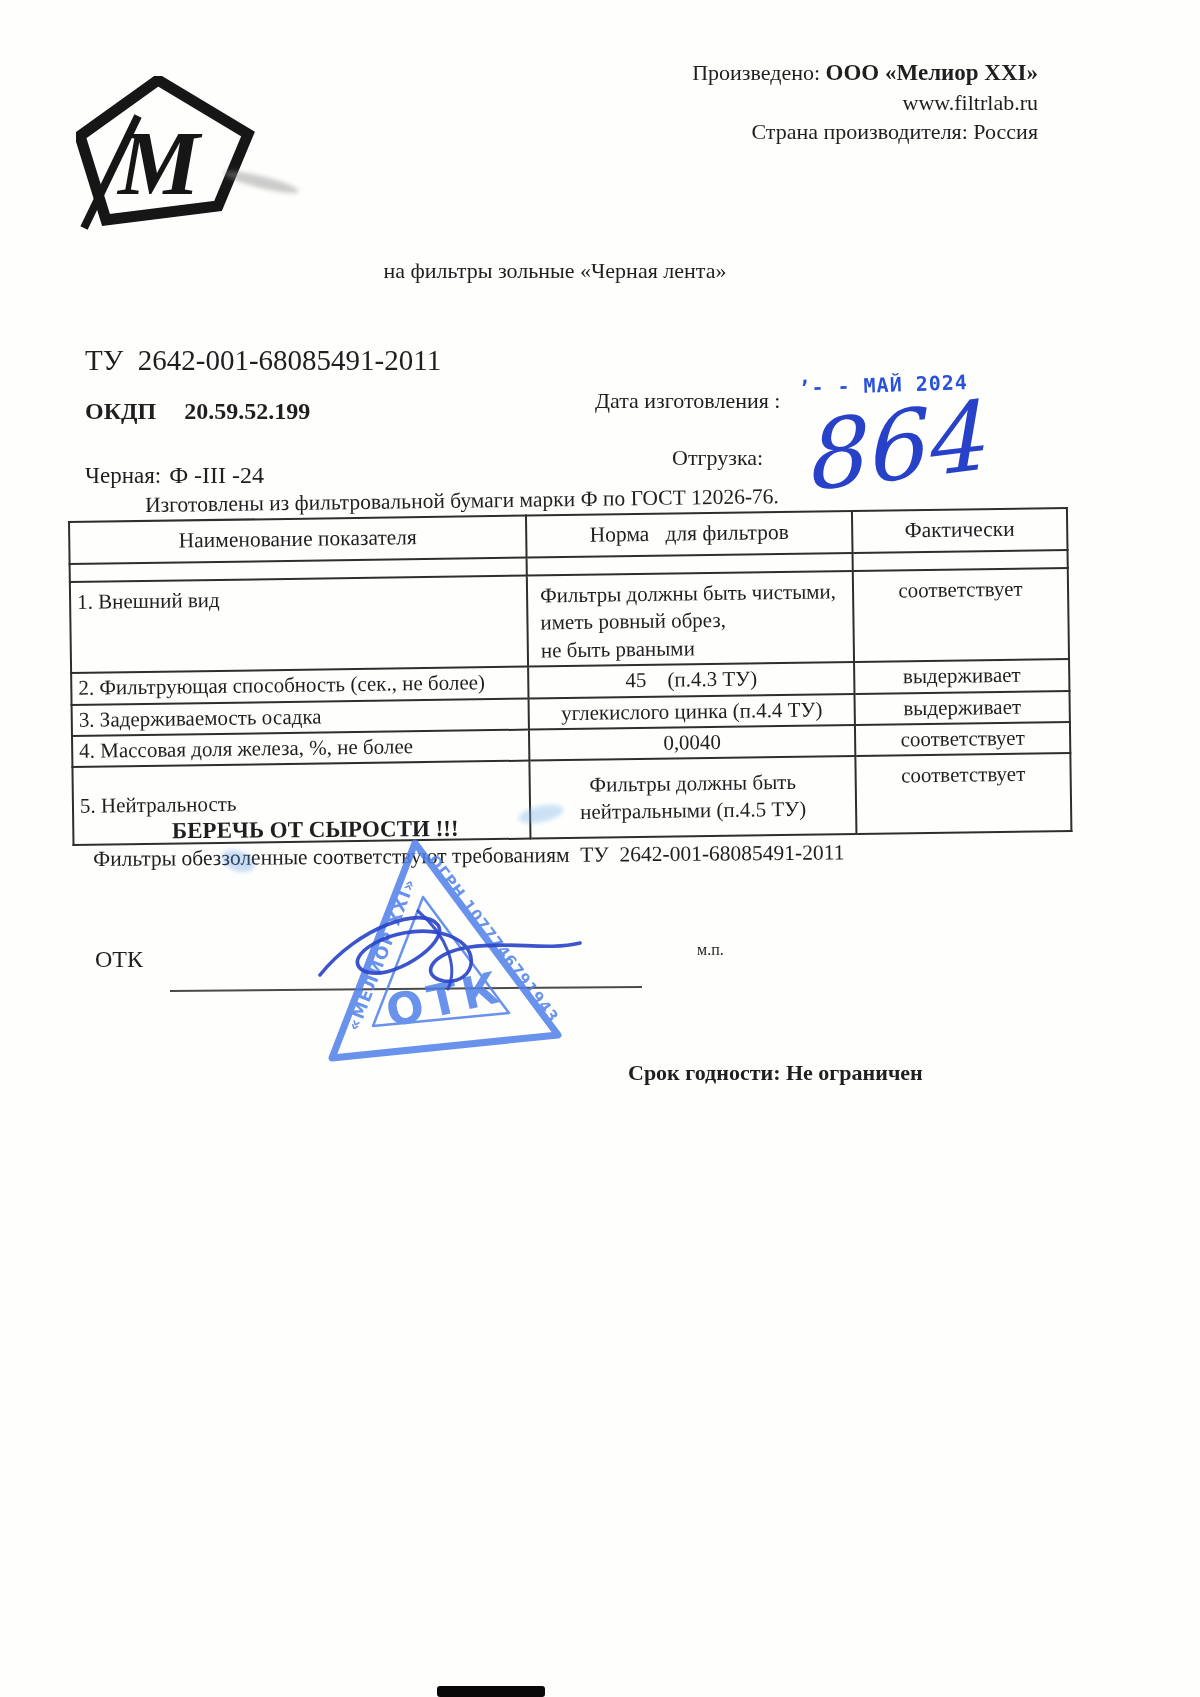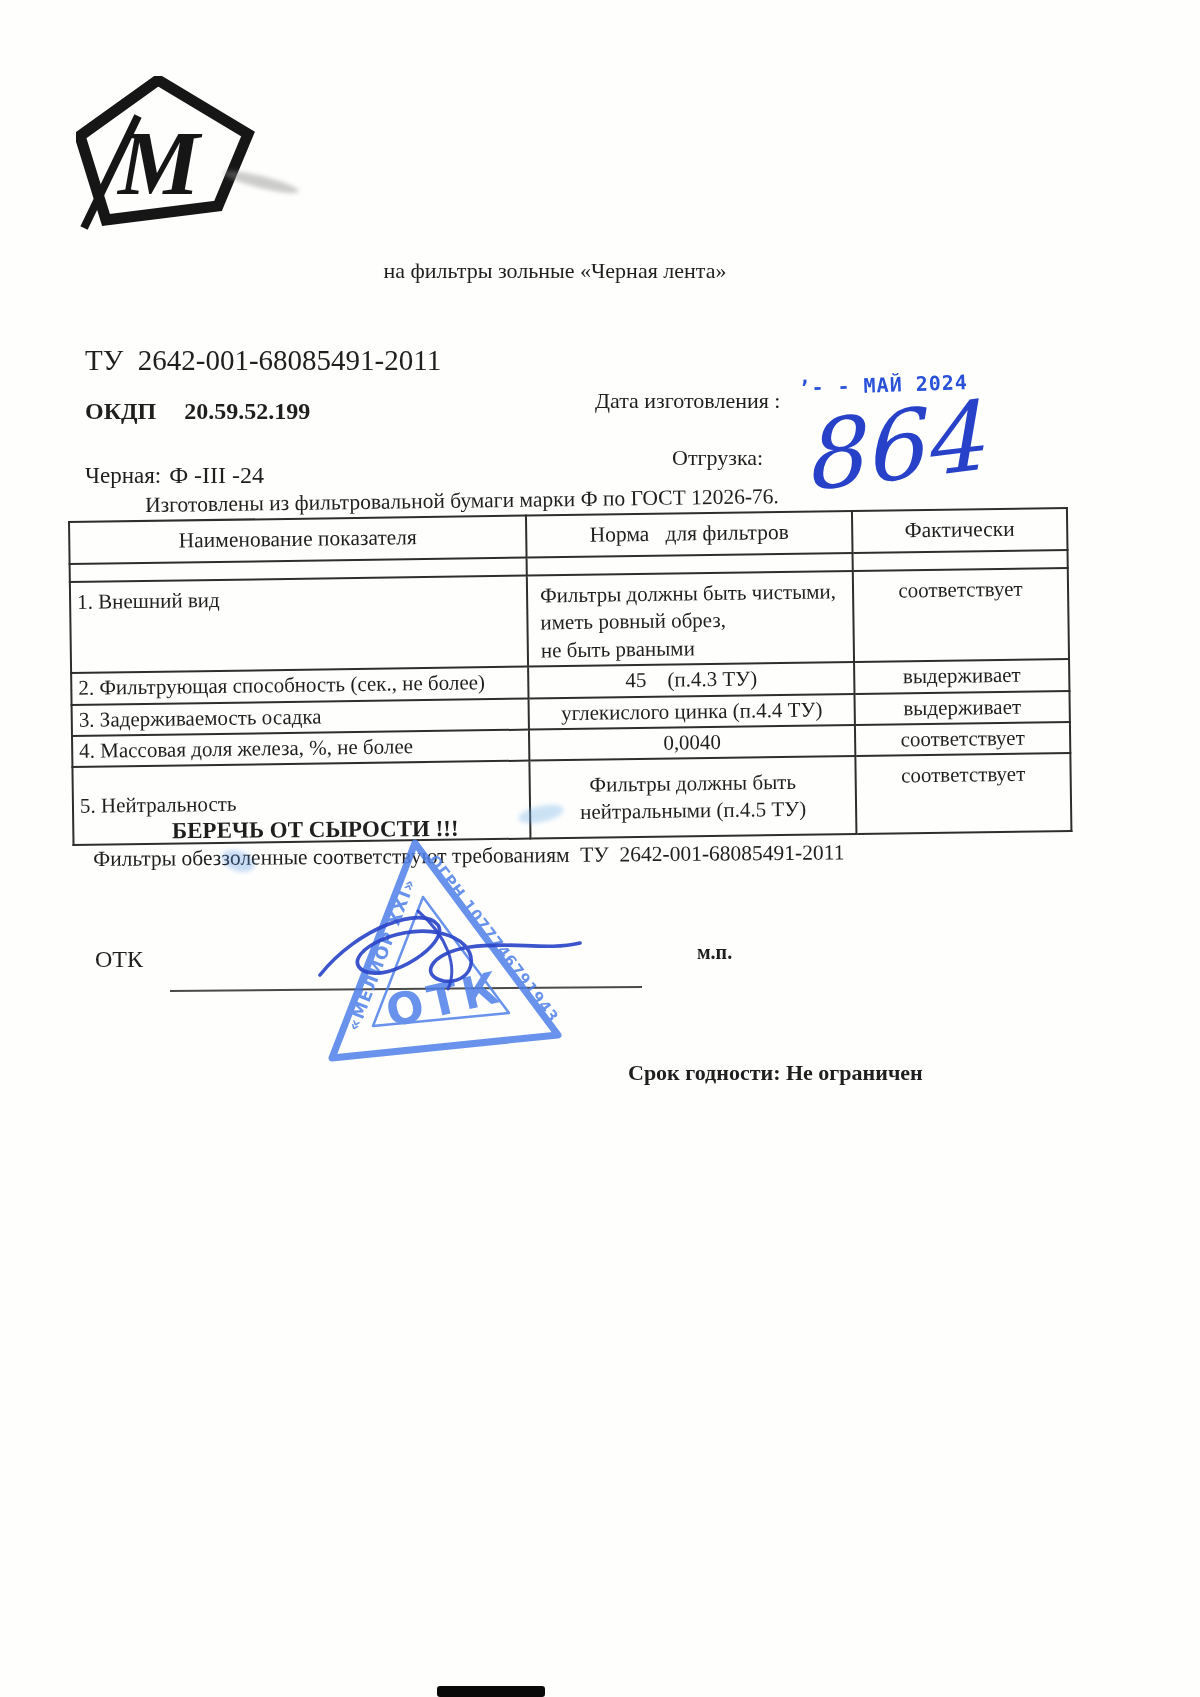--- a/index.html
+++ b/index.html
@@ -47,21 +47,21 @@
   td.act{text-align:center;}
   .pre{white-space:pre-line;}
   tr.spacer td{height:16px;padding:0;}
   tr.r1 td{vertical-align:top;padding-top:6px;}
 
   .warning{left:172px;top:817px;font-size:23px;font-weight:bold;transform:rotate(-0.5deg);}
   .conformity{left:93px;top:847px;font-size:21.5px;transform:rotate(-0.5deg);transform-origin:left top;}
 
   .otk-label{left:95px;top:946px;font-size:24px;}
   .otk-line{left:170px;top:988px;width:472px;height:2px;background:#4a4a4a;transform:rotate(-0.5deg);}
-  .mp{left:697px;top:941px;font-size:20px;font-weight:bold;}
+  .mp{left:697px;top:941px;font-size:16px;}
   .shelf{left:628px;top:1060px;font-size:22px;font-weight:bold;}
 
   .stamp{left:318px;top:836px;width:258px;height:240px;opacity:.85;}
   .signature{left:298px;top:897px;width:290px;height:115px;}
   .smudge-blue1{left:518px;top:806px;width:46px;height:16px;background:#6fb0e8;opacity:.35;
     transform:rotate(-12deg);border-radius:50%;filter:blur(2px);}
   .smudge-blue2{left:221px;top:851px;width:34px;height:20px;background:#4f8fe0;opacity:.3;
     transform:rotate(20deg);border-radius:50%;filter:blur(2px);}
 
   .bottom-mark{left:437px;top:1686px;width:108px;height:11px;background:#090909;border-radius:3px;}
@@ -73,20 +73,25 @@
 
   <div class="abs logo">
     <svg width="180" height="165" viewBox="0 0 180 165">
       <polygon points="82,4 172,58 142,130 30,144 4,60" fill="none" stroke="#161616" stroke-width="11"></polygon>
       <line x1="62" y1="40" x2="8" y2="152" stroke="#161616" stroke-width="8"></line>
       <text x="42" y="118" font-family="Liberation Serif, serif" font-style="italic" font-weight="bold" font-size="92" fill="#161616">М</text>
     </svg>
   </div>
   <div class="abs smudge-gray"></div>
 
+  <div class="abs producer">
+    <div><span>Произведено: </span><b>ООО «Мелиор XXI»</b></div>
+    <div>www.filtrlab.ru</div>
+    <div>Страна производителя: Россия</div>
+  </div>
 
   <div class="abs subtitle">на фильтры зольные «Черная лента»</div>
 
   <div class="abs tu">ТУ&nbsp; 2642-001-68085491-2011</div>
   <div class="abs okdp">
     <span>ОКДП</span><span class="val">20.59.52.199</span>
   </div>
   <div class="abs batch">
     <span>Черная:</span><span class="val">Ф -III -24</span>
   </div>

